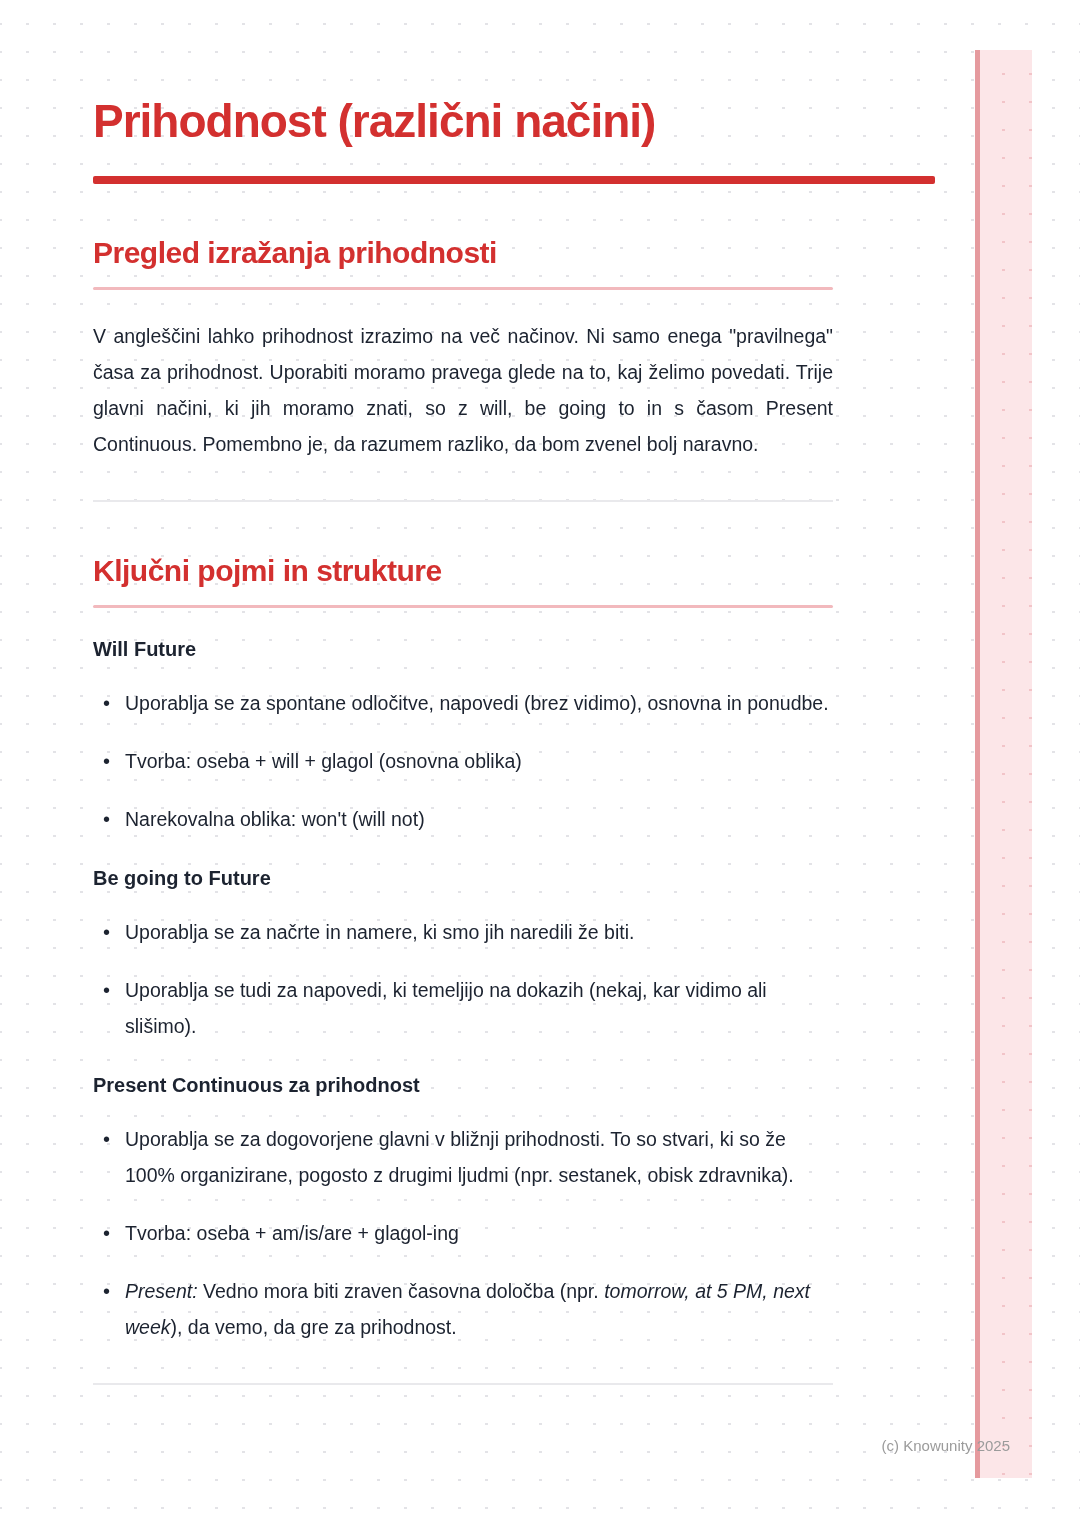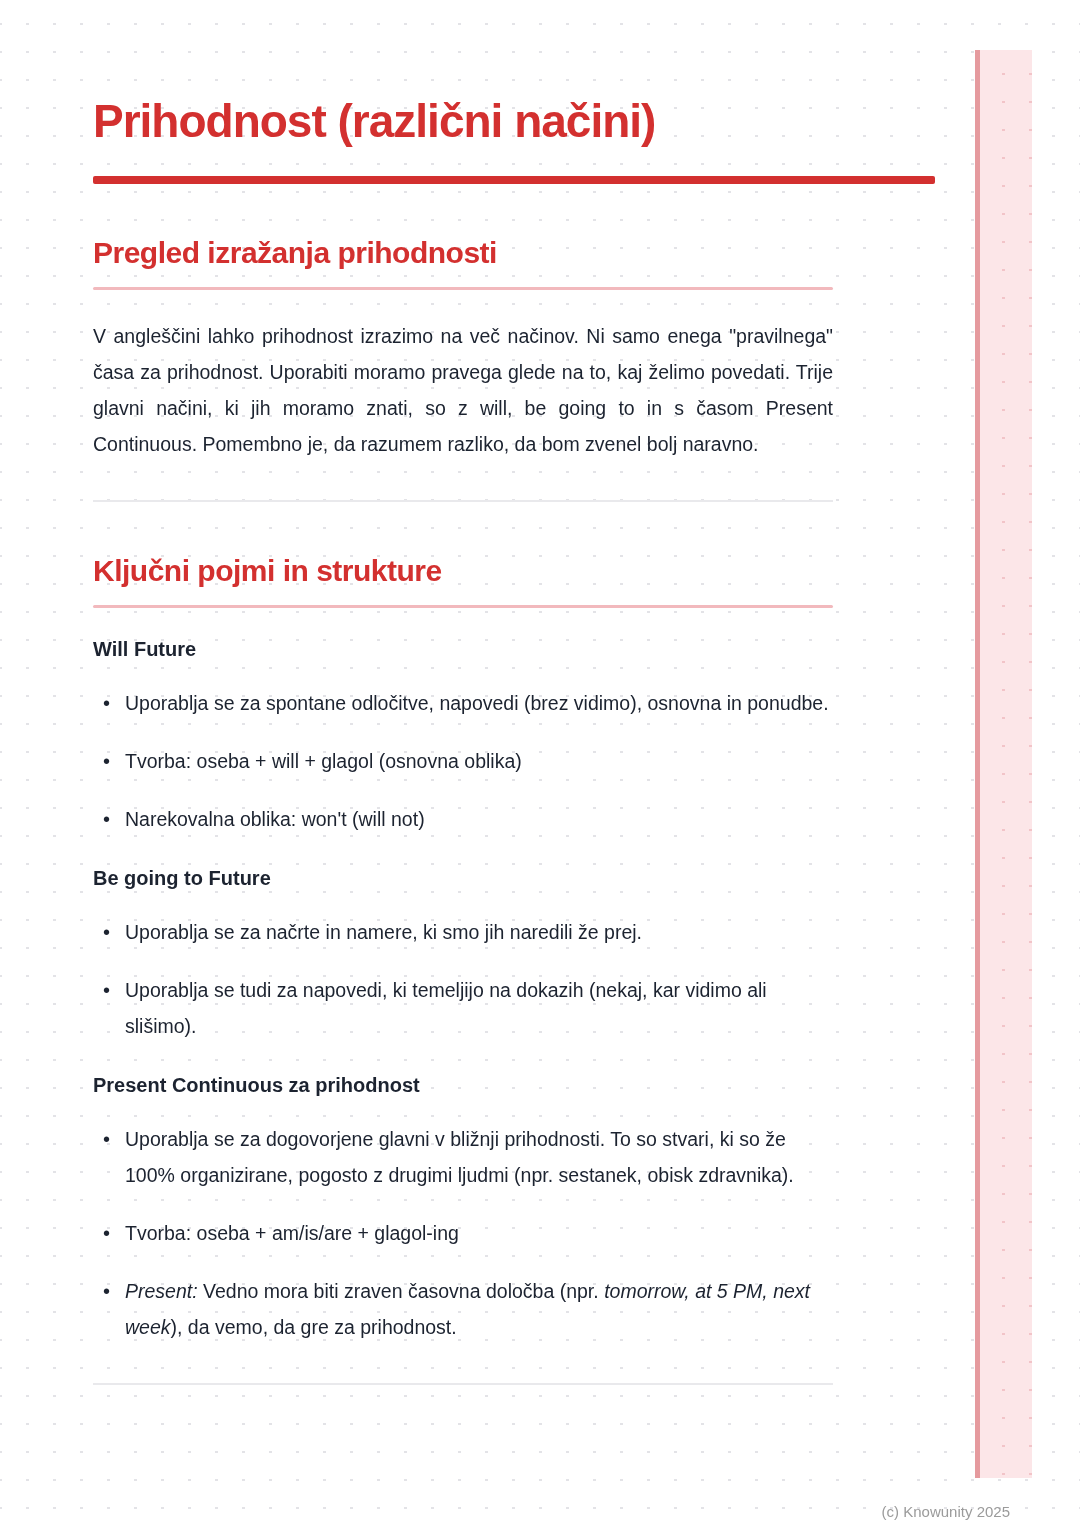--- a/index.html
+++ b/index.html
@@ -97,21 +97,21 @@
     content:"\2022";
     position:absolute;
     left:-22px;top:0;
     font-size:20px;
     color:var(--text);
   }
   .b{font-weight:400;}
   .i{font-style:italic;}
   .watermark{
     position:absolute;
-    top:1503px;
+    top:1437px;
     right:70px;
     font-size:15px;
     color:var(--muted);
     z-index:5;
   }
 </style>
 </head>
 <body style="--accent: #d3302f; --accent-soft: #f2b9bd; --stripe-line: #e59a9e; --stripe-fill: #fce6e8; --text: #1c2330; --muted: #9b9b9b; --divider: #e9e9ec;">
 
 <div class="page">
@@ -134,21 +134,21 @@
 
       <h3>Will Future</h3>
       <ul class="bullets">
           <li><span>Uporablja se za </span><span class="b">spontane odločitve</span><span>, </span><span class="b">napovedi</span><span> (brez vidimo), </span><span class="b">osnovna</span><span> in </span><span class="b">ponudbe</span><span>.</span></li>
           <li><span>Tvorba: </span><span class="b">oseba + will + glagol (osnovna oblika)</span></li>
           <li><span>Narekovalna oblika: </span><span class="b">won't</span><span> (will not)</span></li>
         </ul>
 
       <h3>Be going to Future</h3>
       <ul class="bullets">
-          <li><span>Uporablja se za </span><span class="b">načrte</span><span> in </span><span class="b">namere</span><span>, ki smo jih naredili že prej.</span></li>
+          <li><span>Uporablja se za </span><span class="b">načrte</span><span> in </span><span class="b">namere</span><span>, ki smo jih naredili že biti.</span></li>
           <li><span>Uporablja se tudi za </span><span class="b">napovedi, ki temeljijo na dokazih</span><span> (nekaj, kar vidimo ali slišimo).</span></li>
         </ul>
 
       <h3>Present Continuous za prihodnost</h3>
       <ul class="bullets">
           <li><span>Uporablja se za </span><span class="b">dogovorjene glavni</span><span> v bližnji prihodnosti. To so stvari, ki so že 100% organizirane, pogosto z drugimi ljudmi (npr. sestanek, obisk zdravnika).</span></li>
           <li><span>Tvorba: </span><span class="b">oseba + am/is/are + glagol-ing</span></li>
           <li><span class="i">Present:</span><span> Vedno mora biti zraven časovna določba (npr. </span><span class="i">tomorrow, at 5 PM, next week</span><span>), da vemo, da gre za prihodnost.</span></li>
         </ul>
 

